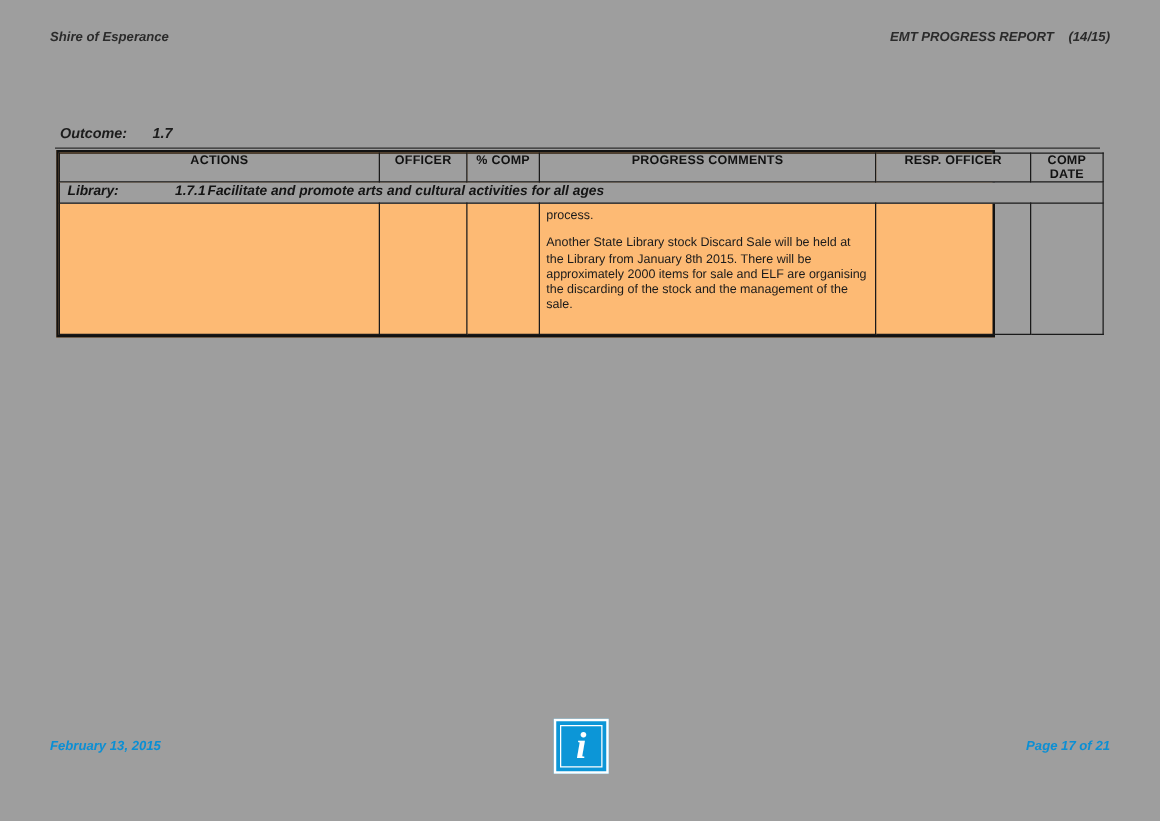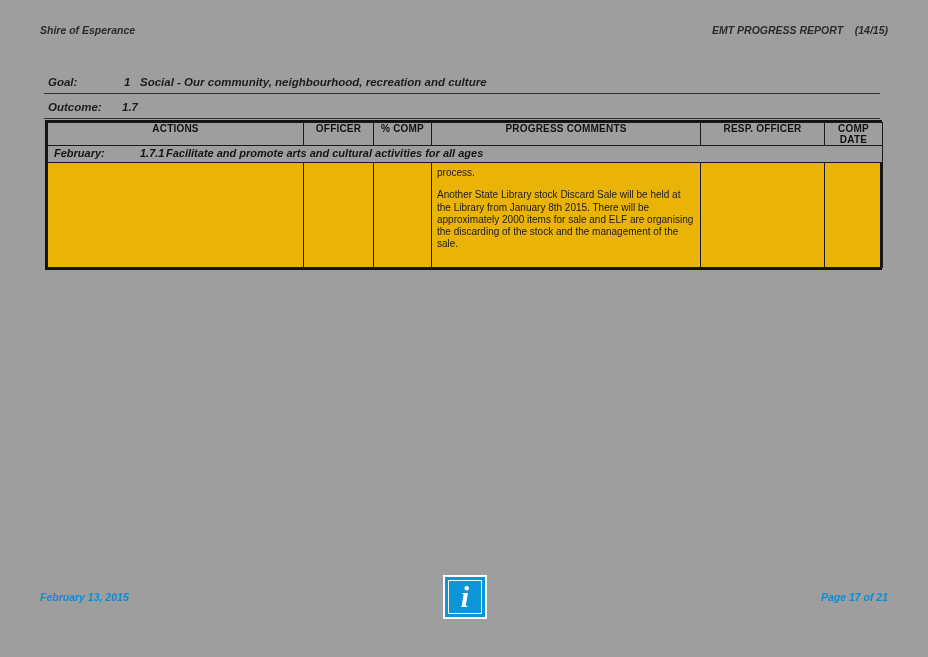--- a/index.html
+++ b/index.html
@@ -93,24 +93,24 @@
     top: 2px;
   }
   .meta-row.outcome .num { left: 78px; }
   .meta-row.outcome .txt { left: 96px; }
 
   
   .table-wrap {
     position: absolute;
     left: 45px;
     top: 120px;
-    width: 837px;
+    width: 751px;
     border: 2px solid #121212;
     box-sizing: border-box;
-    background: #eab308;
+    background: #fdba74;
   }
   table.emt {
     border-collapse: collapse;
     width: 100%;
     table-layout: fixed;
   }
   table.emt th, table.emt td {
     border: 1px solid #1a1a1a;
     padding: 0;
     vertical-align: top;
@@ -243,25 +243,20 @@
 <body>
 
 <div class="page">
 
   <div class="running-header">
     <span class="left">Shire of Esperance</span>
     <span class="right">EMT PROGRESS REPORT    (14/15)</span>
   </div>
 
 
-  <div class="meta-row goal">
-    <span class="label">Goal:</span>
-    <span class="num">1</span>
-    <span class="txt">Social - Our community, neighbourhood, recreation and culture</span>
-  </div>
 
   <div class="meta-row outcome">
     <span class="label">Outcome:</span>
     <span class="num">1.7</span>
   </div>
 
   <div class="table-wrap">
     <table class="emt">
       <colgroup>
         <col class="c-actions">
@@ -278,21 +273,21 @@
           <th class="c-sep">% COMP</th>
           <th class="c-sep">PROGRESS COMMENTS</th>
           <th class="c-sep">RESP. OFFICER</th>
           <th class="c-sep">COMP DATE</th>
         </tr>
       </thead>
       <tbody>
         <tr class="strategy-row">
           <td colspan="6">
             <div class="strategy-cell">
-              <span class="s-label">February:</span>
+              <span class="s-label">Library:</span>
               <span class="s-num">1.7.1</span>
               <span class="s-txt">Facilitate and promote arts and cultural activities for all ages</span>
             </div>
           </td>
         </tr>
         <tr class="body-row">
           <td>
             <div class="cell-pad"></div>
           </td>
           <td>

